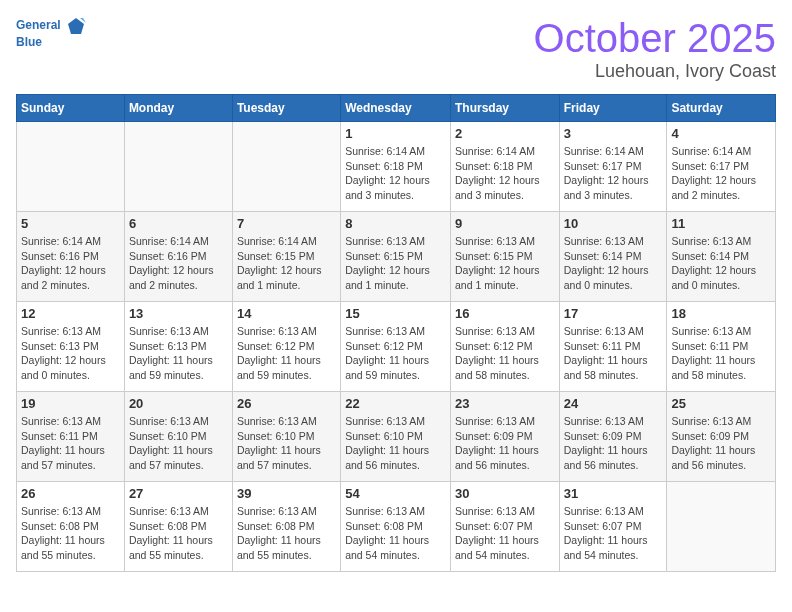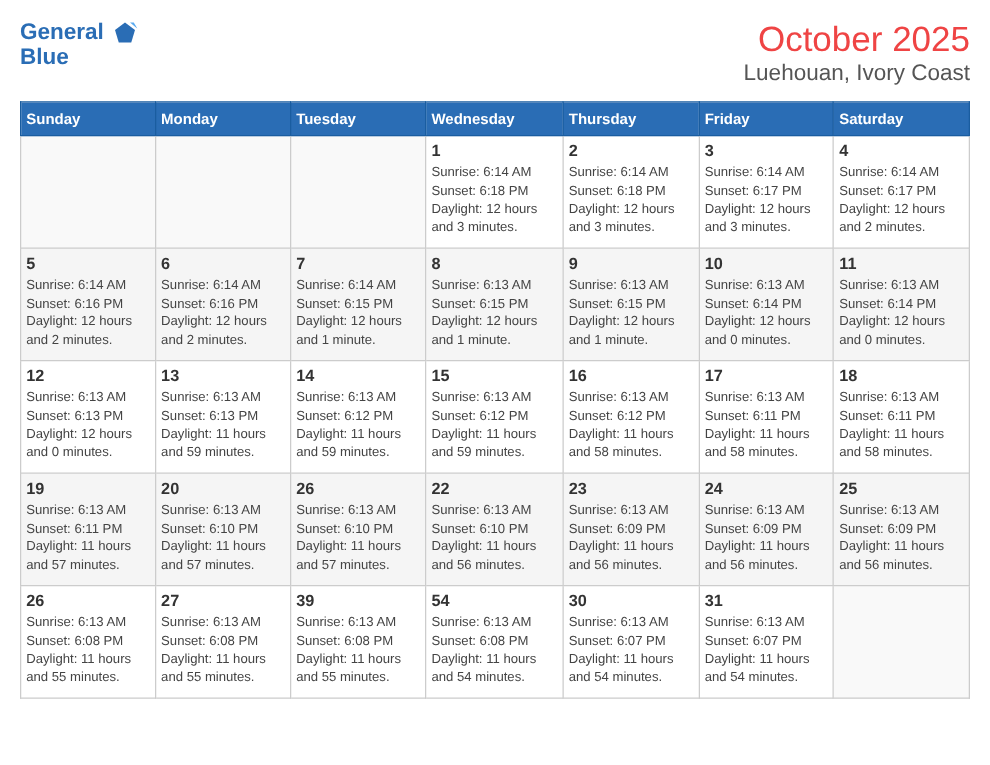--- a/index.html
+++ b/index.html
@@ -14,40 +14,40 @@
       display: flex;
       justify-content: space-between;
       align-items: flex-start;
       margin-bottom: 12px;
     }
     .logo {
       display: flex;
       align-items: center;
     }
     .logo-text {
-      font-size: 18px;
+      font-size: 12px;
       font-weight: bold;
       color: #333;
       line-height: 1.1;
     }
     .logo-text span {
       color: #2a6db5;
     }
     .logo-icon {
       width: 20px;
       height: 20px;
       margin-left: 2px;
     }
     .title-block {
       text-align: right;
     }
     .month-title {
-      font-size: 28px;
+      font-size: 40px;
       font-weight: normal;
-      color: #ef4444;
+      color: #8b5cf6;
     }
     .location {
       font-size: 18px;
       color: #555;
     }
     table {
       width: 100%;
       border-collapse: collapse;
       font-size: 11px;
     }

